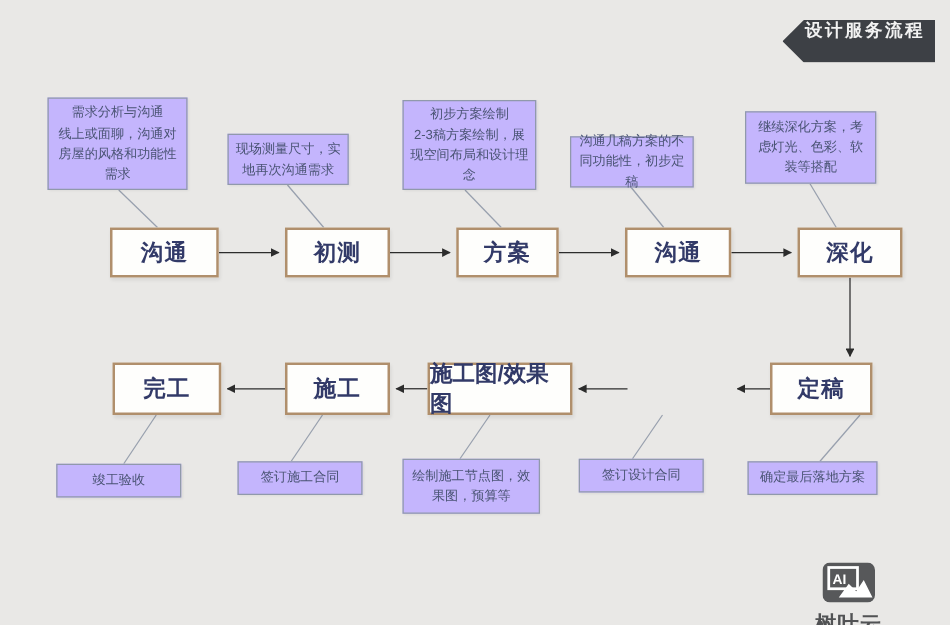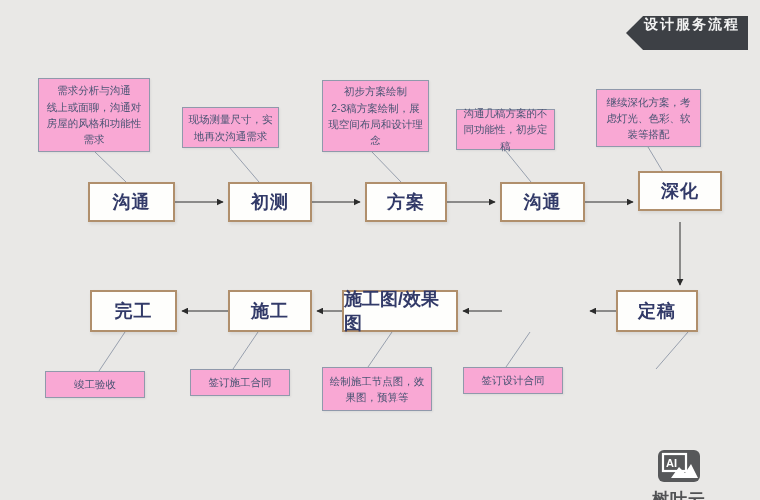--- a/index.html
+++ b/index.html
@@ -22,21 +22,21 @@
     display: flex; align-items: center; justify-content: center;
     color: #323a68;
     font-weight: bold;
     font-size: 18px;
     letter-spacing: 1px;
     box-sizing: border-box;
   }
 
   .nbox {
     position: absolute;
-    background: #f9a8d4;
+    background: #c4b5fd;
     border: 1px solid #9099ab;
     box-shadow: 1px 1px 2px rgba(0,0,0,0.06);
     display: flex; align-items: center; justify-content: center;
     color: #4a5474;
     font-size: 10.5px;
     line-height: 1.55;
     text-align: center;
     padding: 3px 5px;
     box-sizing: border-box;
     white-space: pre-line;
@@ -115,21 +115,21 @@
     </div>
   <div class="mbox" style="left:228px; top:182px; width:84px;  height:40px;">
       <span>初测</span>
     </div>
   <div class="mbox" style="left:365px; top:182px; width:82px;  height:40px;text-align:center;">
       <span>方案</span>
     </div>
   <div class="mbox" style="left:500px; top:182px; width:85px;  height:40px;">
       <span>沟通</span>
     </div>
-  <div class="mbox" style="left:638px; top:171px; width:84px;  height:40px;">
+  <div class="mbox" style="left:638px; top:182px; width:84px;  height:40px;">
       <span>深化</span>
     </div>
 
   <div class="mbox" style="left:90px;  top:290px; width:87px;  height:42px;">
       <span>完工</span>
     </div>
   <div class="mbox" style="left:228px; top:290px; width:84px;  height:42px;">
       <span>施工</span>
     </div>
   <div class="mbox" style="left:342px; top:290px; width:116px; height:42px; letter-spacing:0;">
@@ -144,20 +144,21 @@
   <div class="nbox" style="left:182px; top:107px; width:97px;  height:41px;"><span>现场测量尺寸，实地再次沟通需求</span></div>
   <div class="nbox" style="left:322px; top:80px;  width:107px; height:72px;"><span>初步方案绘制
 2-3稿方案绘制，展现空间布局和设计理念</span></div>
   <div class="nbox" style="left:456px; top:109px; width:99px;  height:41px;"><span>沟通几稿方案的不同功能性，初步定稿</span></div>
   <div class="nbox" style="left:596px; top:89px;  width:105px; height:58px;"><span>继续深化方案，考虑灯光、色彩、软装等搭配</span></div>
 
   <div class="nbox" style="left:45px;  top:371px; width:100px; height:27px;"><span>竣工验收</span></div>
   <div class="nbox" style="left:190px; top:369px; width:100px; height:27px;"><span>签订施工合同</span></div>
   <div class="nbox" style="left:322px; top:367px; width:110px; height:44px;"><span>绘制施工节点图，效果图，预算等</span></div>
   <div class="nbox" style="left:463px; top:367px; width:100px; height:27px;"><span>签订设计合同</span></div>
+  <div class="nbox" style="left:598px; top:369px; width:104px; height:27px;"><span>确定最后落地方案</span></div>
 
   <div class="brand">
     <svg width="42" height="32" viewBox="0 0 42 32">
       <rect x="0" y="0" width="42" height="32" rx="6" fill="#57585a"></rect>
       <rect x="5" y="4" width="23" height="17" fill="none" stroke="#ffffff" stroke-width="2.2"></rect>
       <text x="8" y="17" font-size="11" font-weight="bold" fill="#ffffff" font-family="Liberation Sans, sans-serif">AI</text>
       <path d="M13,28 L21,17 L27,23 L33,14 L40,28 Z" fill="#ffffff"></path>
     </svg>
     <span class="brand-text">树叶云</span>
   </div>

